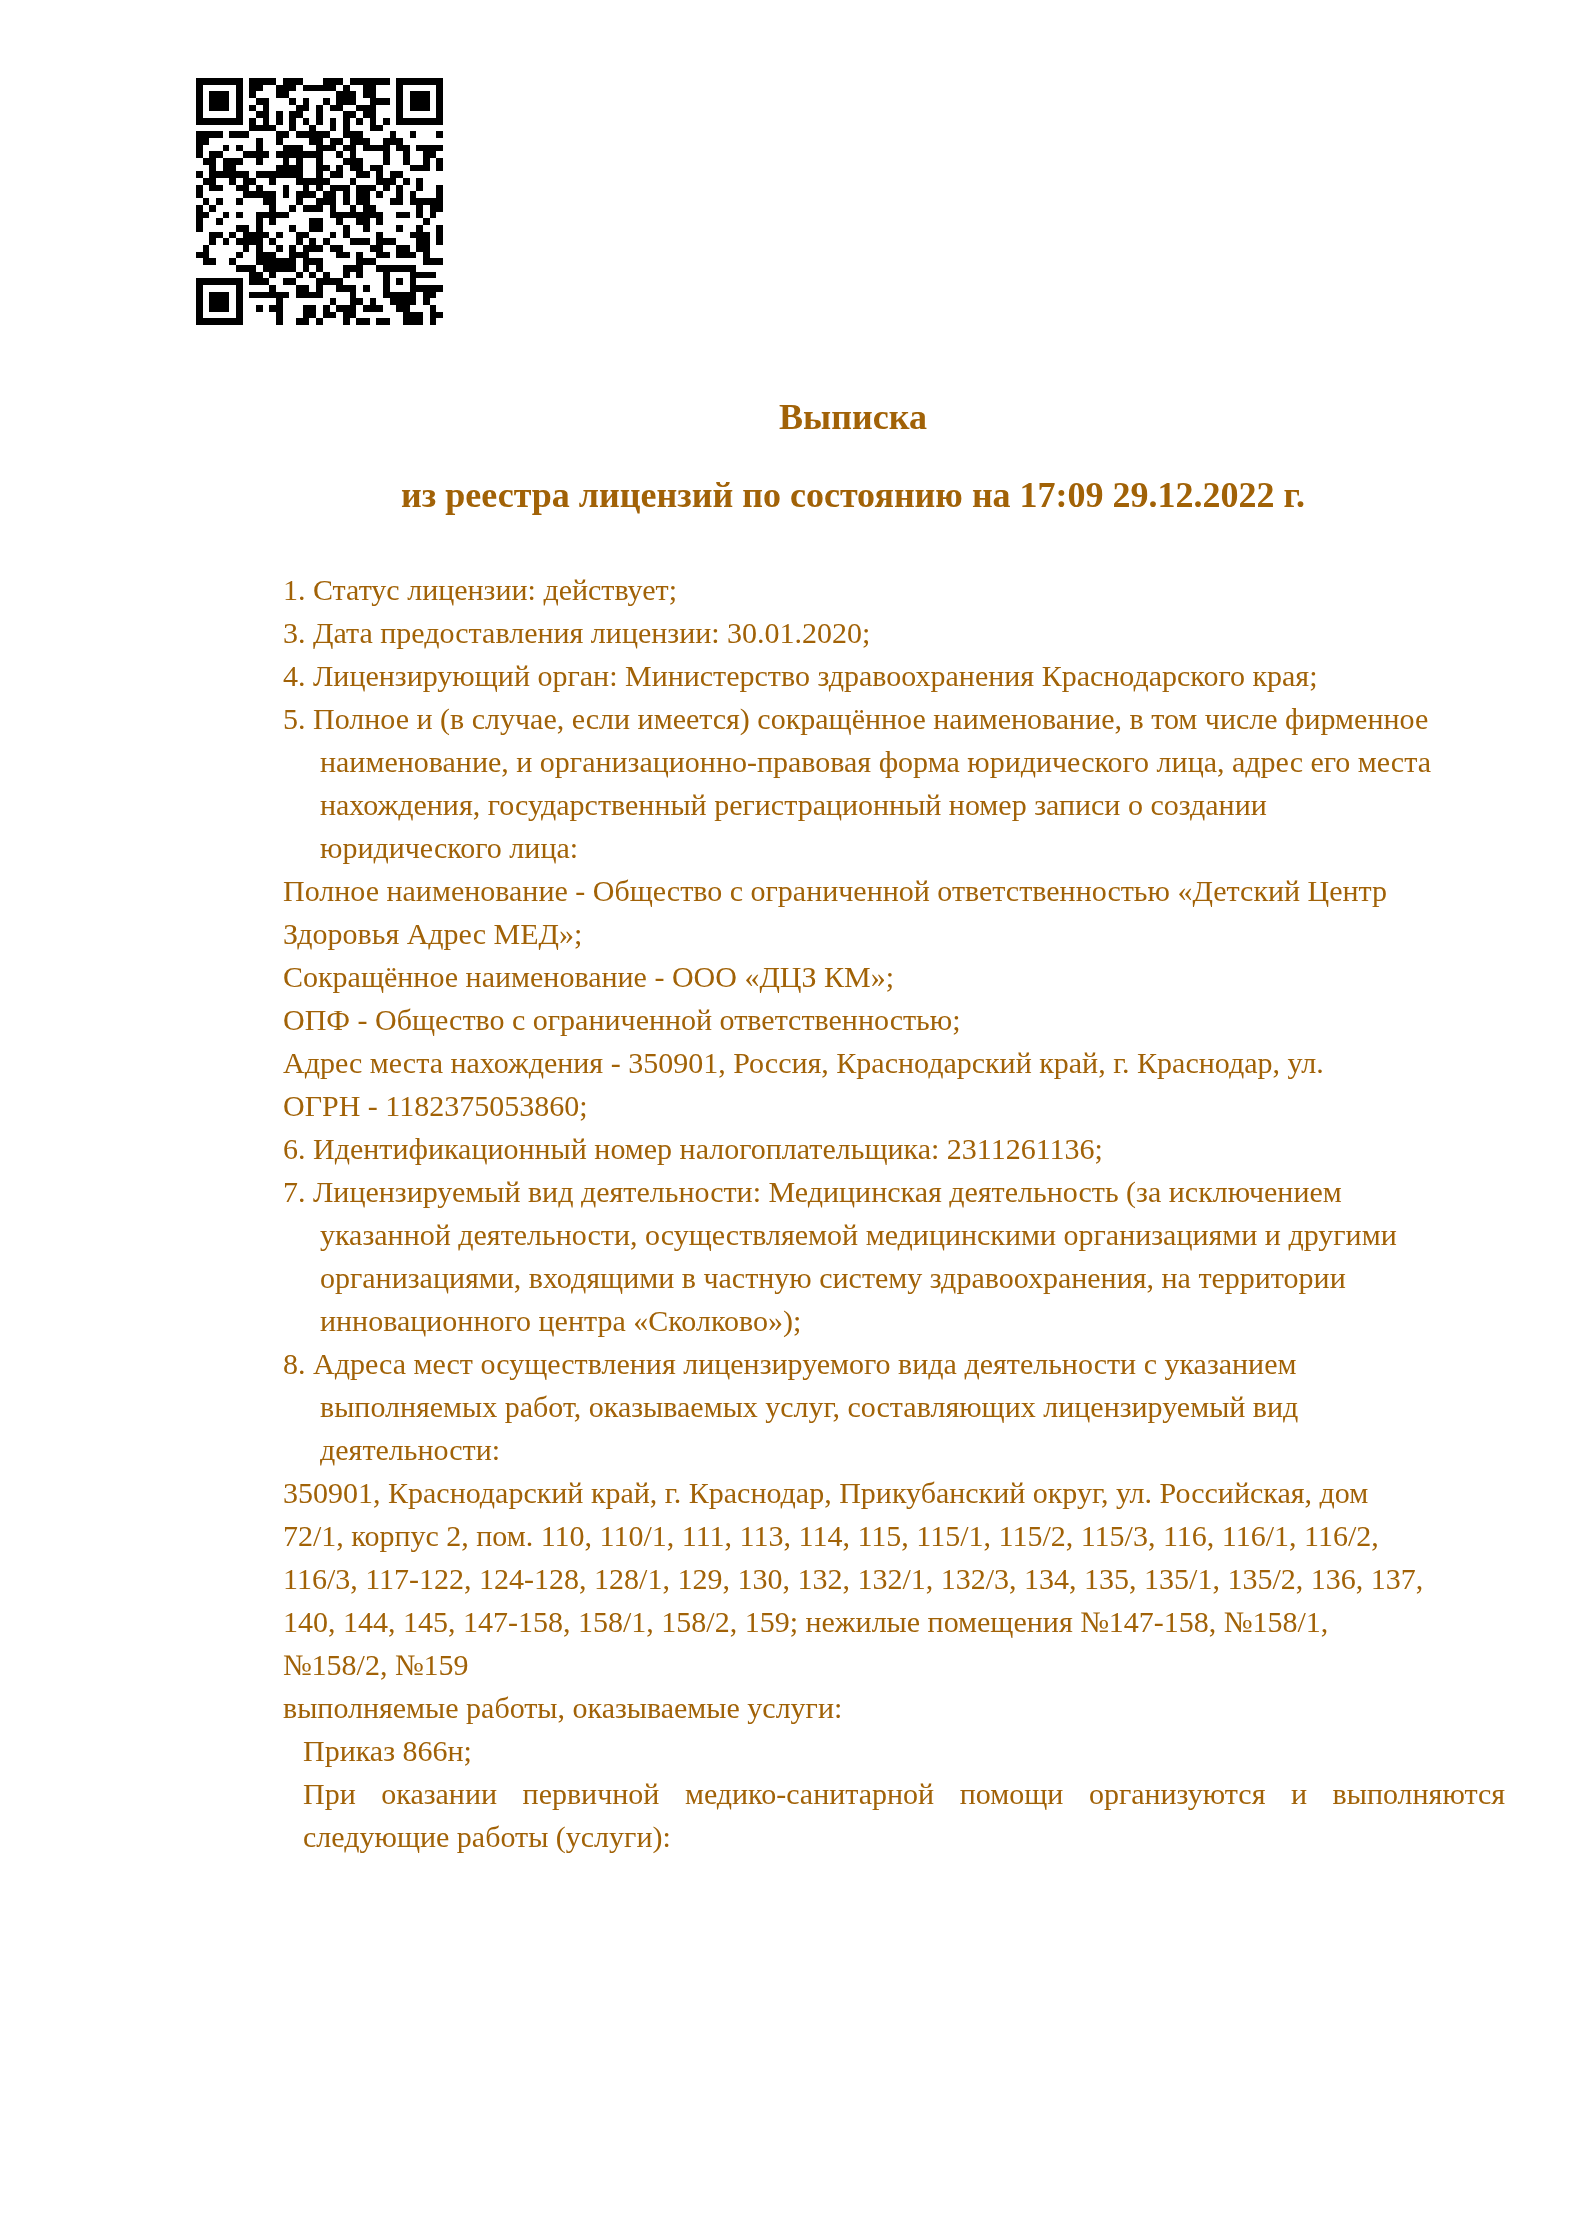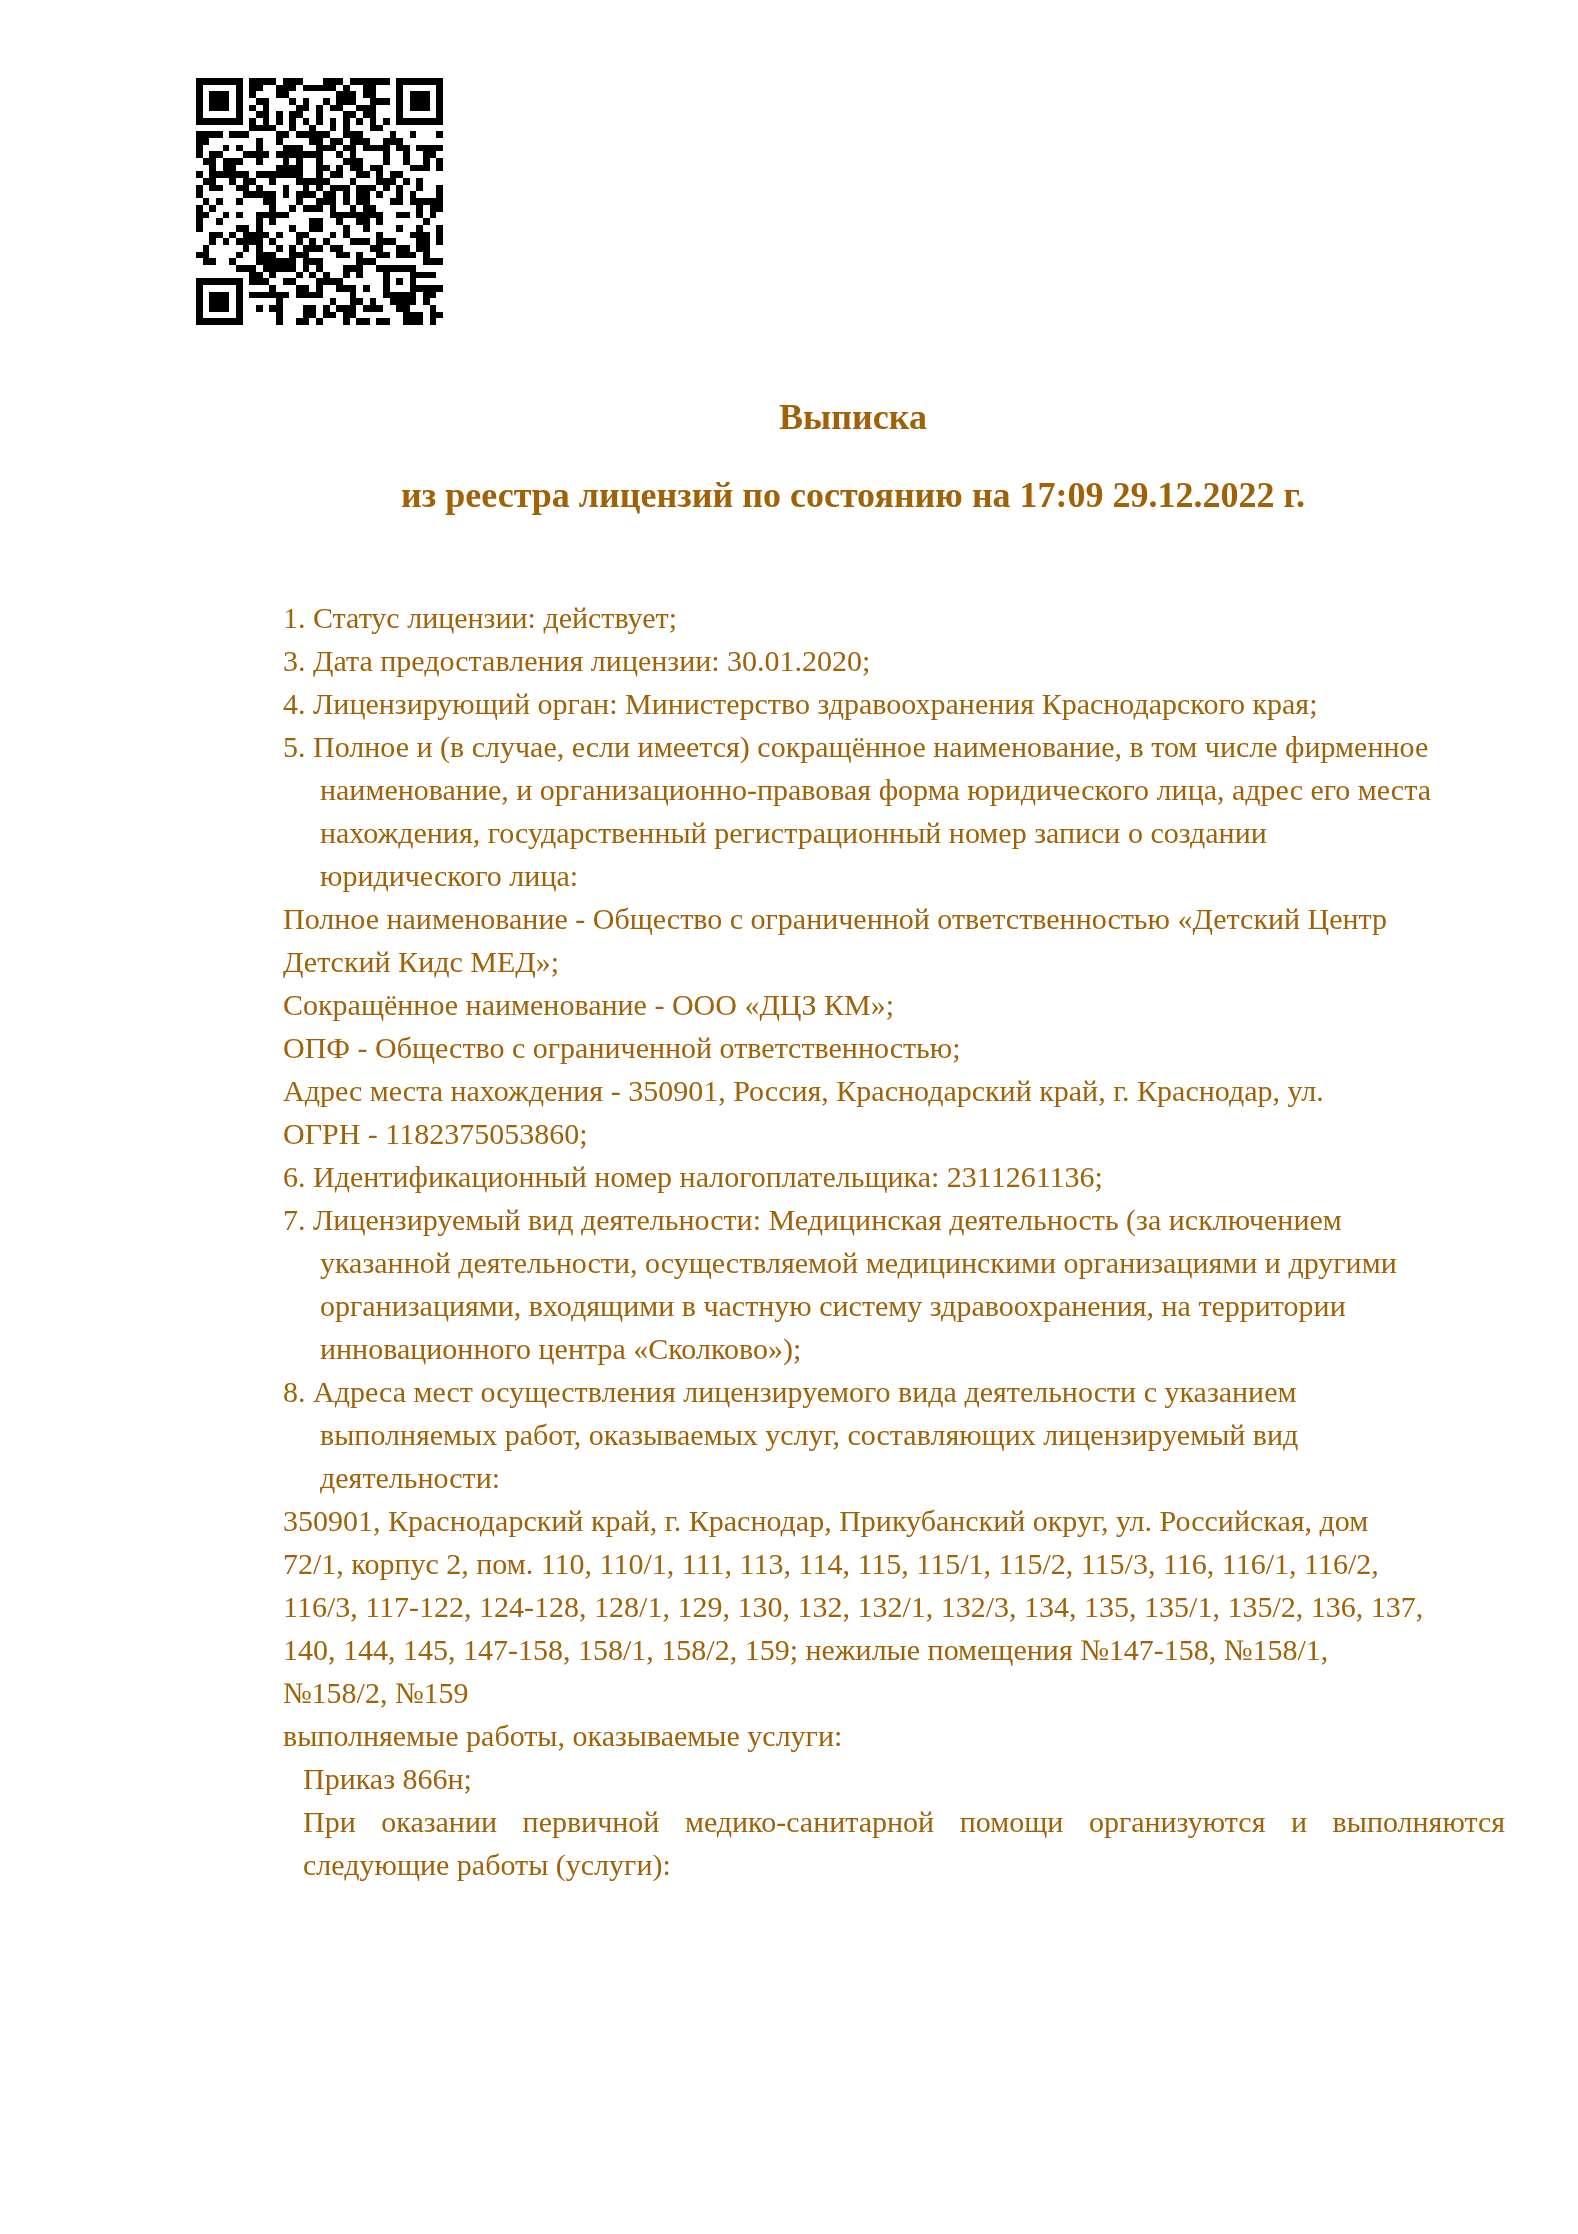--- a/index.html
+++ b/index.html
@@ -27,21 +27,21 @@
   }
   .title-block {
     width: 1140px;
     text-align: center;
     font-weight: bold;
     font-size: 36px;
     line-height: 50px;
   }
   .doc-subtitle { margin-top: 28px; }
   .body-text {
-    margin-top: 76px;
+    margin-top: 48px;
     font-size: 30px;
     line-height: 43px;
   }
   .body-text p, .body-text .blk { margin: 0; padding: 0; }
   .ln { white-space: nowrap; }
   .ind  { padding-left: 37px; }   
   .ind2 { padding-left: 20px; }   
   .m17  { margin-bottom: 17px; }  
   .m3   { margin-bottom: 3px; }
   .m8   { margin-bottom: 8px; }
@@ -748,21 +748,21 @@
 
       <div class="blk m3">
         <div class="ln">5. Полное и (в случае, если имеется) сокращённое наименование, в том числе фирменное</div>
         <div class="ln ind">наименование, и организационно-правовая форма юридического лица, адрес его места</div>
         <div class="ln ind">нахождения, государственный регистрационный номер записи о создании</div>
         <div class="ln ind">юридического лица:</div>
       </div>
 
       <div class="blk">
         <div class="ln">Полное наименование - Общество с ограниченной ответственностью «Детский Центр</div>
-        <div class="ln">Детский Кидс МЕД»;</div>
+        <div class="ln">Здоровья Адрес МЕД»;</div>
         <div class="ln">Сокращённое наименование - ООО «ДЦЗ КМ»;</div>
         <div class="ln">ОПФ - Общество с ограниченной ответственностью;</div>
         <div class="ln">Адрес места нахождения - 350901, Россия, Краснодарский край, г. Краснодар, ул.</div>
         <div class="ln">ОГРН - 1182375053860;</div>
       </div>
 
       <p class="ln m17">6. Идентификационный номер налогоплательщика: 2311261136;</p>
 
       <div class="blk">
         <div class="ln">7. Лицензируемый вид деятельности: Медицинская деятельность (за исключением</div>

